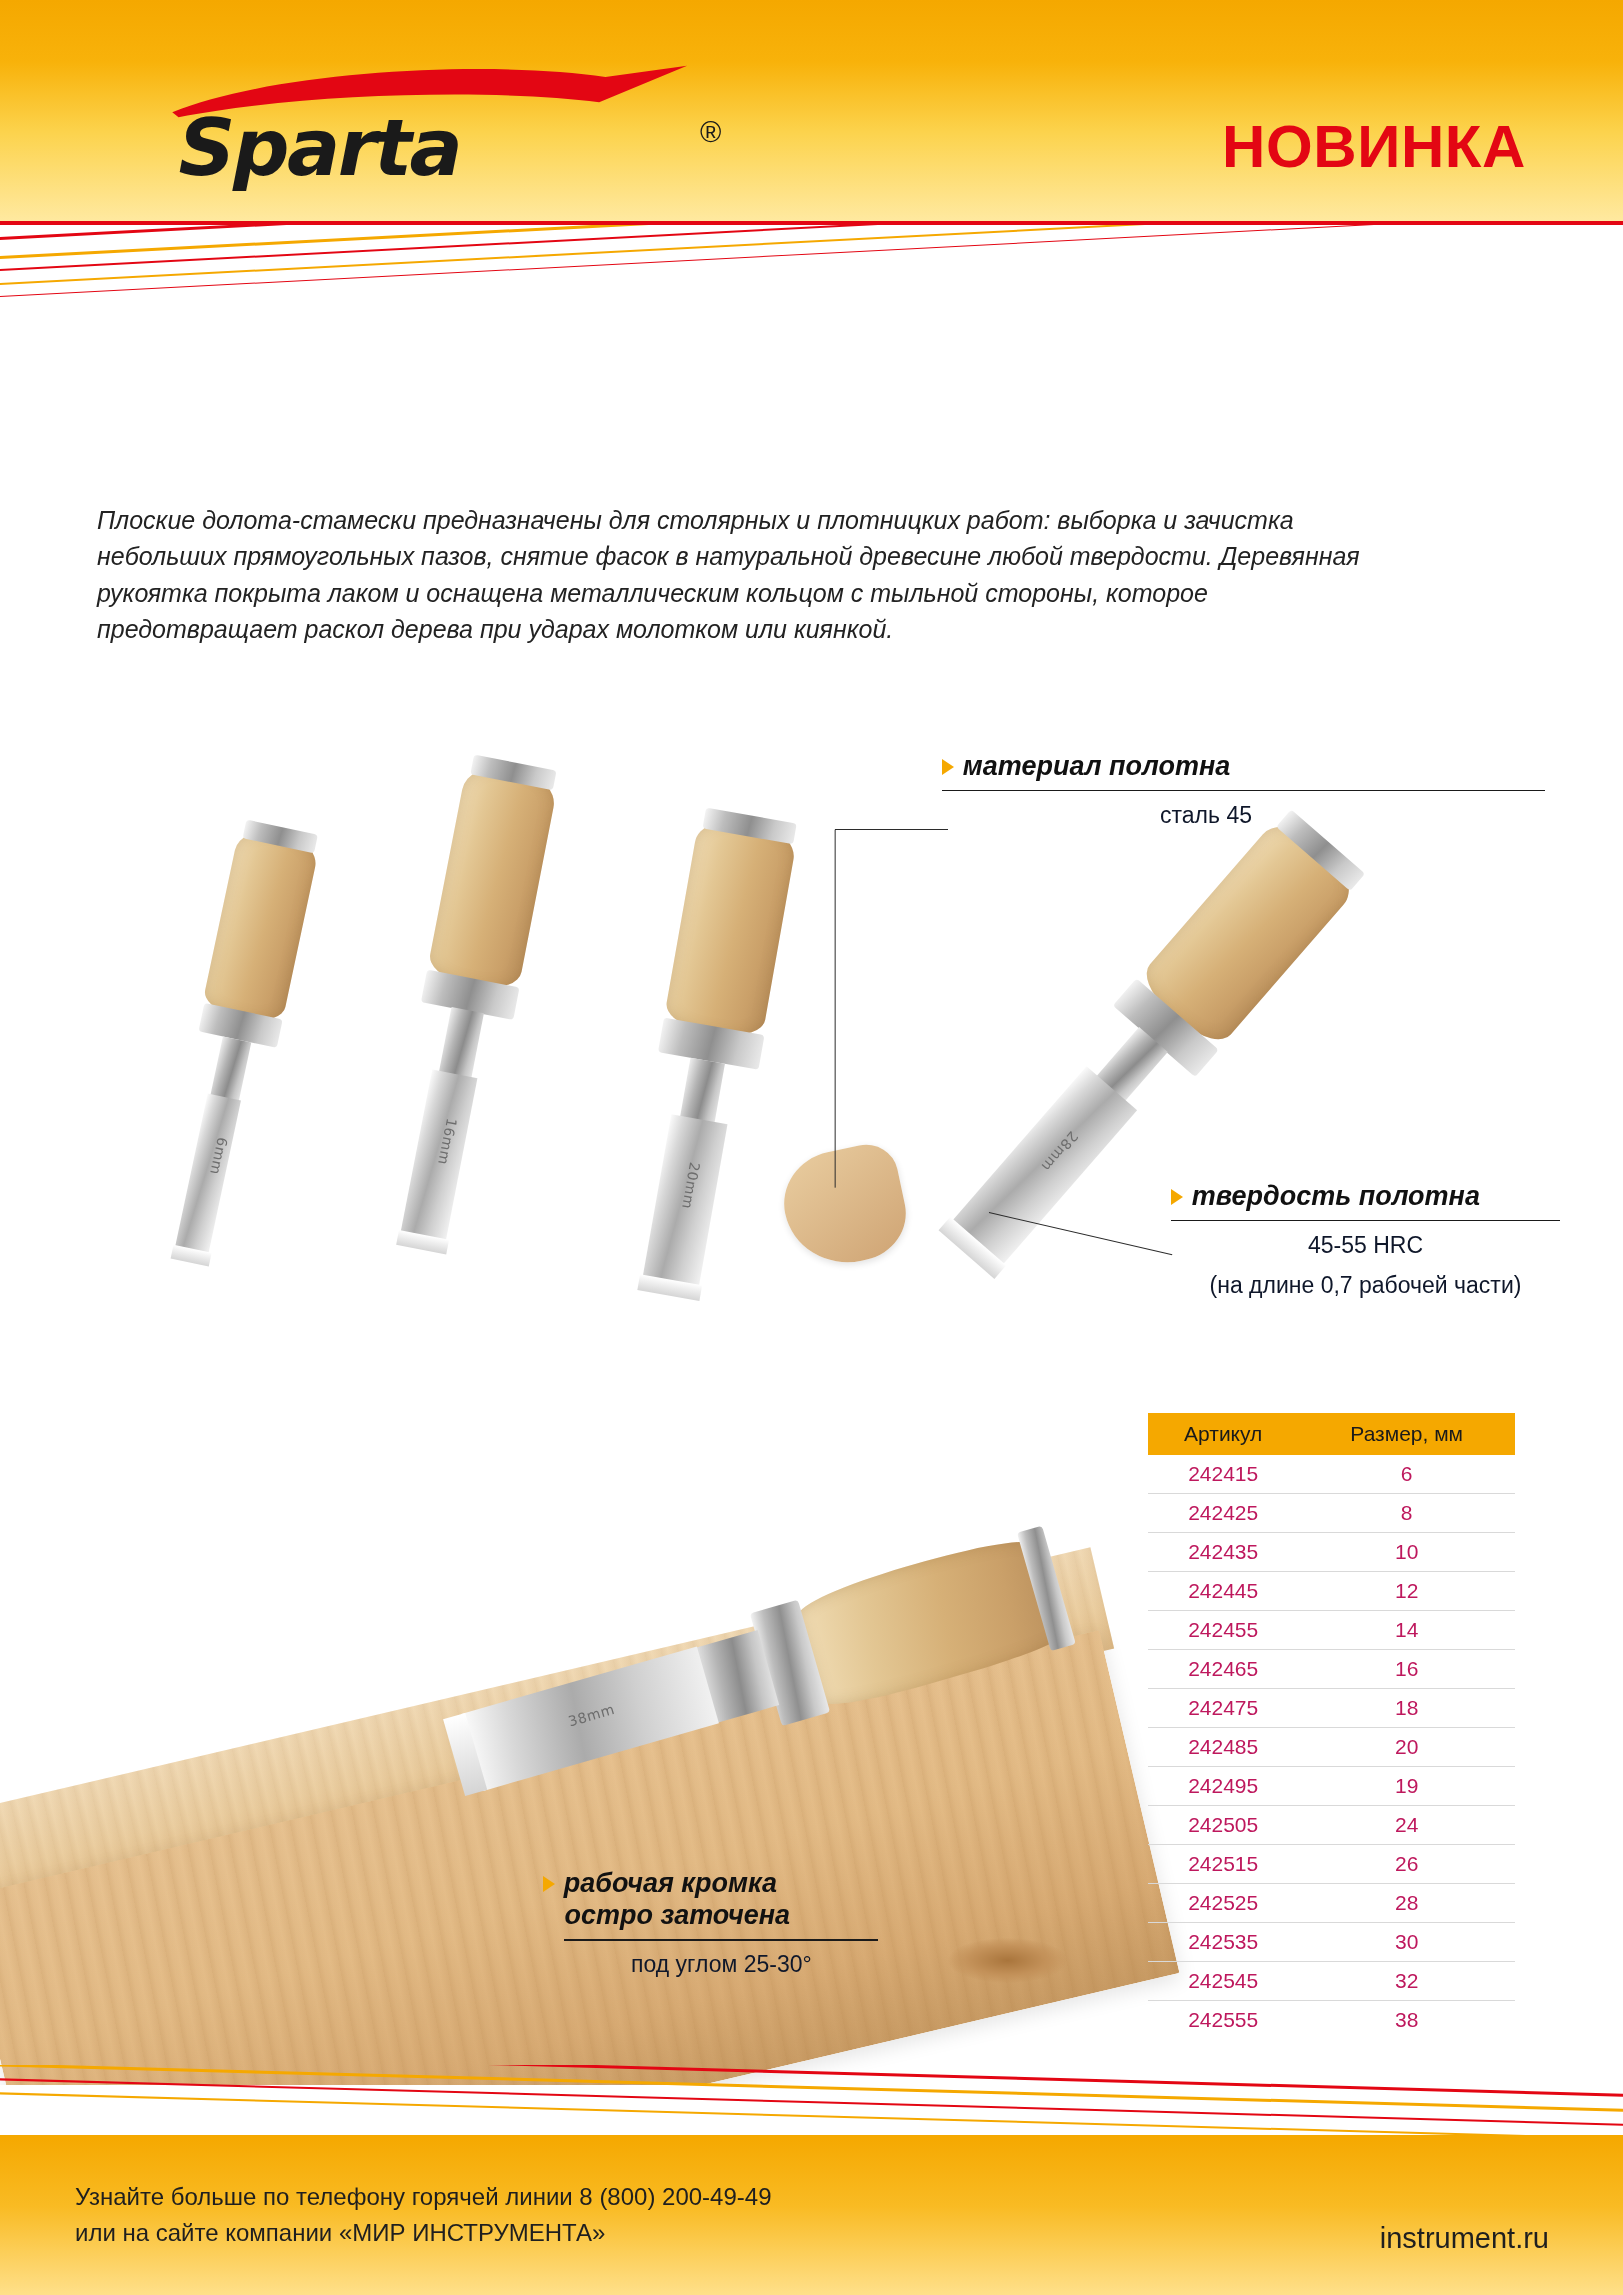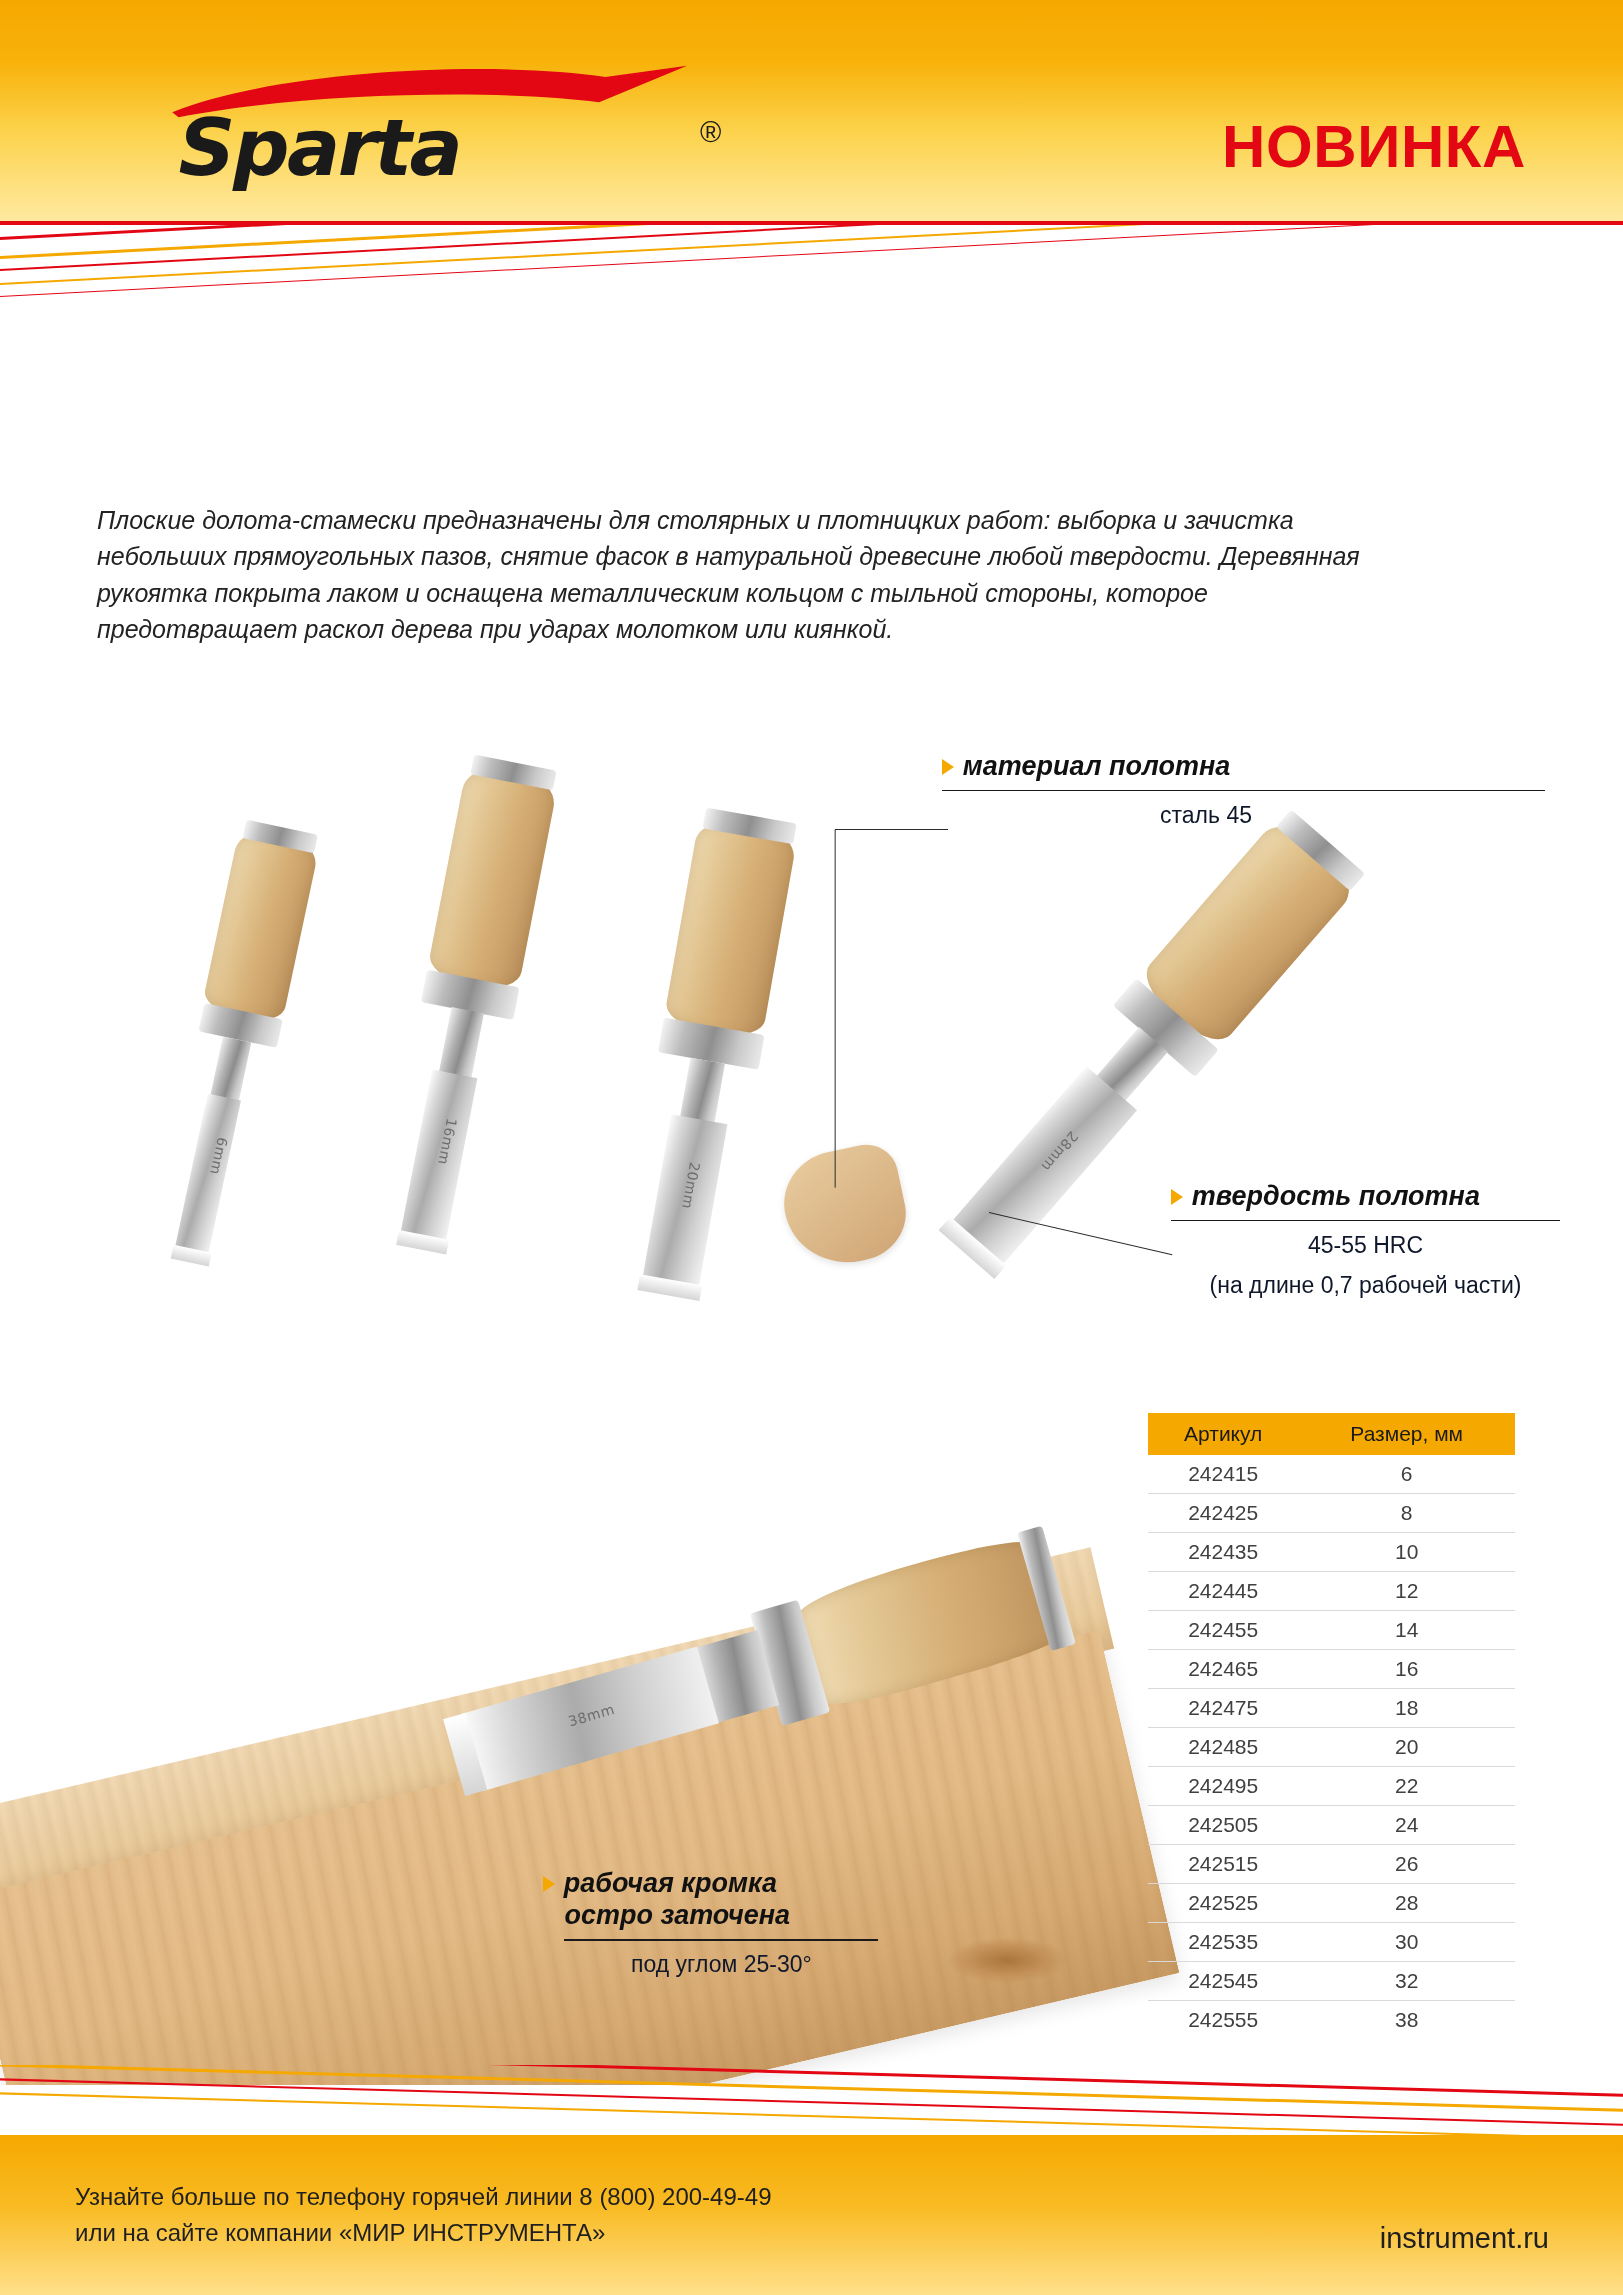--- a/index.html
+++ b/index.html
@@ -233,21 +233,21 @@
   .spec-table th {
     background: #f5a800;
     color: #1a1a1a;
     font-weight: normal;
     padding: 8.8px 0;
     font-size: 21px;
   }
   .spec-table td {
     text-align: center;
     padding: 7px 0;
-    color: #404040;
+    color: #be185d;
     border-bottom: 0.6px solid #d9d9d9;
     margin-top: 8px;
   }
   .spec-table tr:last-child td { border-bottom: none; }
 
   
   .footer-lines {
     position: absolute;
     left: 0; top: 2065px;
     width: 1623px; height: 75px;
@@ -440,21 +440,21 @@
       <tr>
           <td>242475</td>
           <td>18</td>
         </tr>
       <tr>
           <td>242485</td>
           <td>20</td>
         </tr>
       <tr>
           <td>242495</td>
-          <td>22</td>
+          <td>19</td>
         </tr>
       <tr>
           <td>242505</td>
           <td>24</td>
         </tr>
       <tr>
           <td>242515</td>
           <td>26</td>
         </tr>
       <tr>

